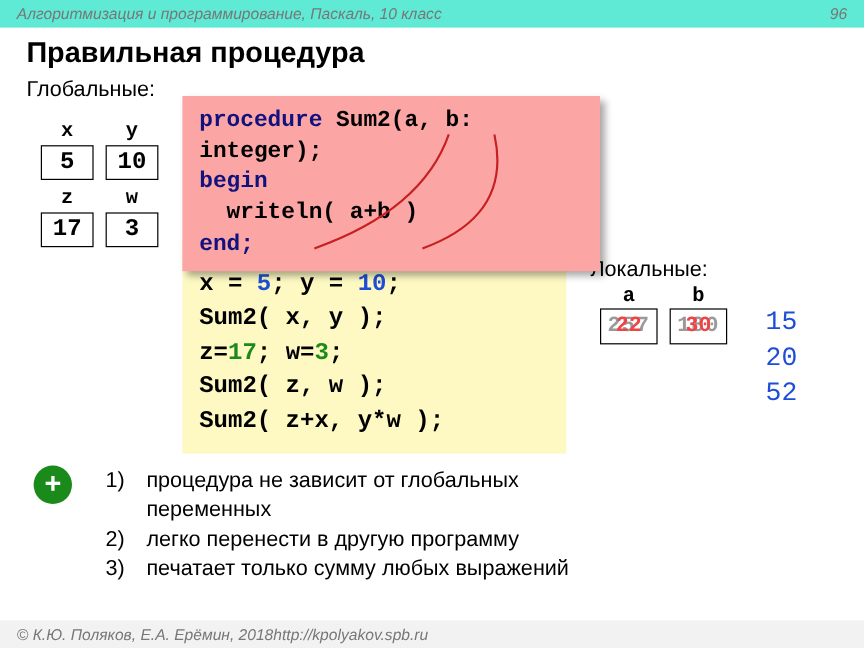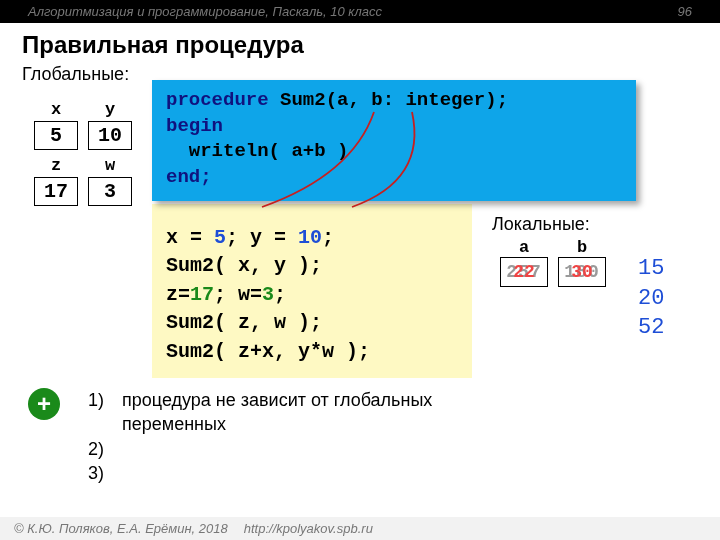--- a/index.html
+++ b/index.html
@@ -4,40 +4,40 @@
 <style>
   * { box-sizing: border-box; margin: 0; padding: 0; }
   body {
     width: 720px; height: 540px;
     font-family: Arial, sans-serif;
     background: #fff;
     position: relative;
     overflow: hidden;
   }
   .header-bar {
-    background: #000000;
-    padding: 4px 28px;
+    background: #5eead4;
+    padding: 4px 14px;
     display: flex; justify-content: space-between;
     font-style: italic; font-size: 13px; color: #777;
   }
   .title {
     font-size: 24px; font-weight: bold;
     padding: 8px 22px 10px;
   }
   .globals-label {
     position: absolute; left: 22px; top: 64px;
     font-size: 18px;
   }
   .varbox { position: absolute; text-align: center; }
   .varbox .nm { font-family: 'Courier New', monospace; font-weight: bold; font-size: 17px; margin-bottom: 2px; }
   .varbox .vl { border: 1px solid #000; font-family: 'Courier New', monospace; font-weight: bold; font-size: 20px; padding: 2px 0; min-width: 44px; }
   .proc-panel {
     position: absolute; left: 152px; top: 80px;
-    width: 484px;
-    background: #0ea5e9;
+    width: 348px;
+    background: #fca5a5;
     box-shadow: 4px 4px 6px rgba(0,0,0,0.35);
     font-family: 'Courier New', monospace;
     font-weight: bold; font-size: 19px; line-height: 1.35;
     padding: 8px 14px 10px;
     z-index: 5;
   }
   .proc-panel .kw { color: #10127e; }
   .code-panel {
     position: absolute; left: 152px; top: 204px;
     width: 320px;
@@ -74,21 +74,21 @@
   .list {
     position: absolute; left: 74px; top: 388px;
     font-size: 18px; line-height: 1.35;
   }
   .list .row { display: flex; }
   .list .num { width: 30px; text-align: right; margin-right: 18px; }
   .footer {
     position: absolute; left: 0; right: 0; bottom: 0;
     background: #f2f2f2;
     padding: 4px 14px; font-style: italic; font-size: 13px; color: #777;
-    display: flex; gap: 16px;
+    display: flex; 
   }
   svg.arcs { position: absolute; left: 152px; top: 80px; width: 412px; height: 135px; z-index: 6; pointer-events: none; }
 </style>
 </head>
 <body>
 
 <div class="header-bar">
   <span>Алгоритмизация и программирование, Паскаль, 10 класс</span>
   <span>96</span>
 </div>
@@ -167,22 +167,24 @@
   <div class="row">
       <div class="num">1)</div>
       <div>процедура не зависит от глобальных</div>
     </div>
   <div class="row">
       <div class="num"></div>
       <div>переменных</div>
     </div>
   <div class="row">
       <div class="num">2)</div>
+      <div>легко перенести в другую программу</div>
     </div>
   <div class="row">
       <div class="num">3)</div>
+      <div>печатает только сумму любых выражений</div>
     </div>
 </div>
 
 <div class="footer">
   <span>© К.Ю. Поляков, Е.А. Ерёмин, 2018</span>
   <span>http://kpolyakov.spb.ru</span>
 </div>
 
 </body></html>

